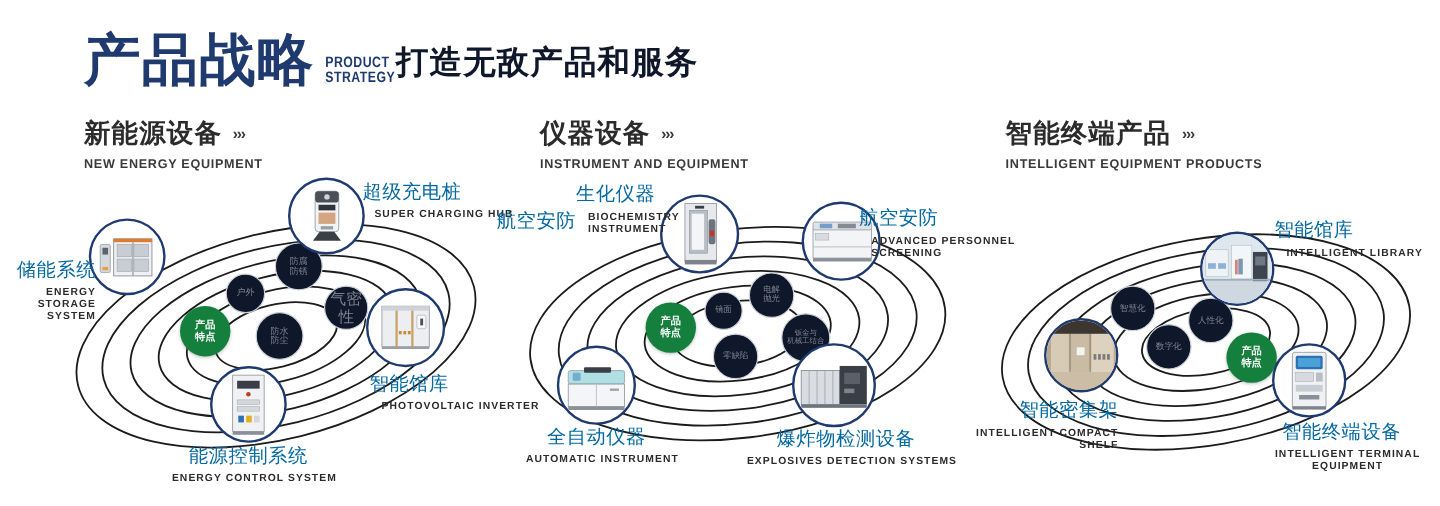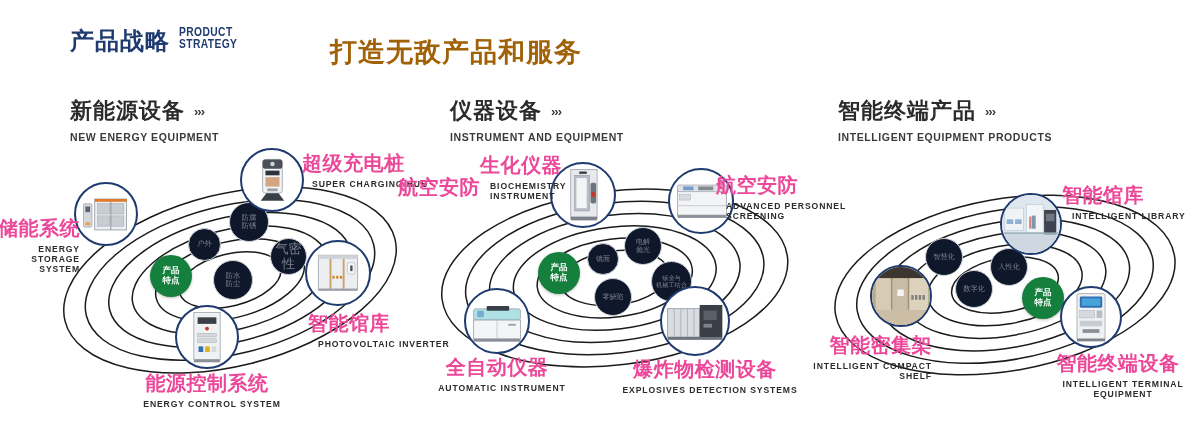--- a/index.html
+++ b/index.html
@@ -7,32 +7,32 @@
     width:1200px;height:422px;
     background:#ffffff;
     font-family:"Liberation Sans","DejaVu Sans",sans-serif;
     overflow:hidden;position:relative;
   }
   .stage{position:absolute;left:0;top:0;width:1200px;height:422px;}
 
   
   .hdr{position:absolute;left:70px;top:26px;display:flex;align-items:flex-end;}
   .hdr-cn{
-    font-size:24px;font-weight:bold;color:#1e3a6e;letter-spacing:1px;
+    font-size:47px;font-weight:bold;color:#1e3a6e;letter-spacing:1px;
     line-height:1;font-family:"Liberation Sans","DejaVu Sans",sans-serif;
   }
   .hdr-en{
     margin-left:9px;color:#1e3a6e;font-weight:bold;font-size:12.5px;
     line-height:12px;letter-spacing:0.5px;transform:scaleX(.82);
     transform-origin:left bottom;padding-bottom:3px;
   }
   .hdr-en span{display:block;}
   .hdr-tag{
     position:absolute;left:330px;top:34px;
-    font-size:27px;font-weight:bold;color:#a16207;letter-spacing:1px;
+    font-size:27px;font-weight:bold;color:#0f172a;letter-spacing:1px;
   }
 
   
   .sec{position:absolute;}
   .sec .row{display:flex;align-items:center;text-align:center;}
   .sec .cn{font-size:22px;font-weight:bold;color:#2b2b2b;letter-spacing:1px;}
   .sec .arrows{margin-left:9px;color:#3a3a3a;font-size:13px;letter-spacing:-1px;font-weight:bold;}
   .sec .en{margin-top:5px;font-size:10.5px;font-weight:bold;color:#3a3a3a;letter-spacing:.6px;}
 
   
@@ -55,21 +55,21 @@
     text-align:center;color:#7c828c;box-sizing:border-box;
     line-height:1.12;
   }
   .fbub.core{
     background:#15803d;border:none;color:#ffffff;font-weight:bold;
     box-shadow:0 1px 3px rgba(0,0,0,.25);
   }
 
   
   .lab{position:absolute;}
-  .lab .cn{font-size:20px;font-weight:bold;color:#ec4899;letter-spacing:.5px;white-space:nowrap;}
+  .lab .cn{font-size:16px;font-weight:normal;color:#0369a1;letter-spacing:.5px;white-space:nowrap;}
   .lab .en{font-size:8.6px;font-weight:bold;color:#2b2b2b;letter-spacing:.9px;margin-top:2px;padding-left:10px;}
   .lab.r{text-align:right;}
   .lab.c{text-align:center;}
   .lab .en span{display:block;}
 </style>
 </head>
 <body>
 
 <div class="stage">
 

